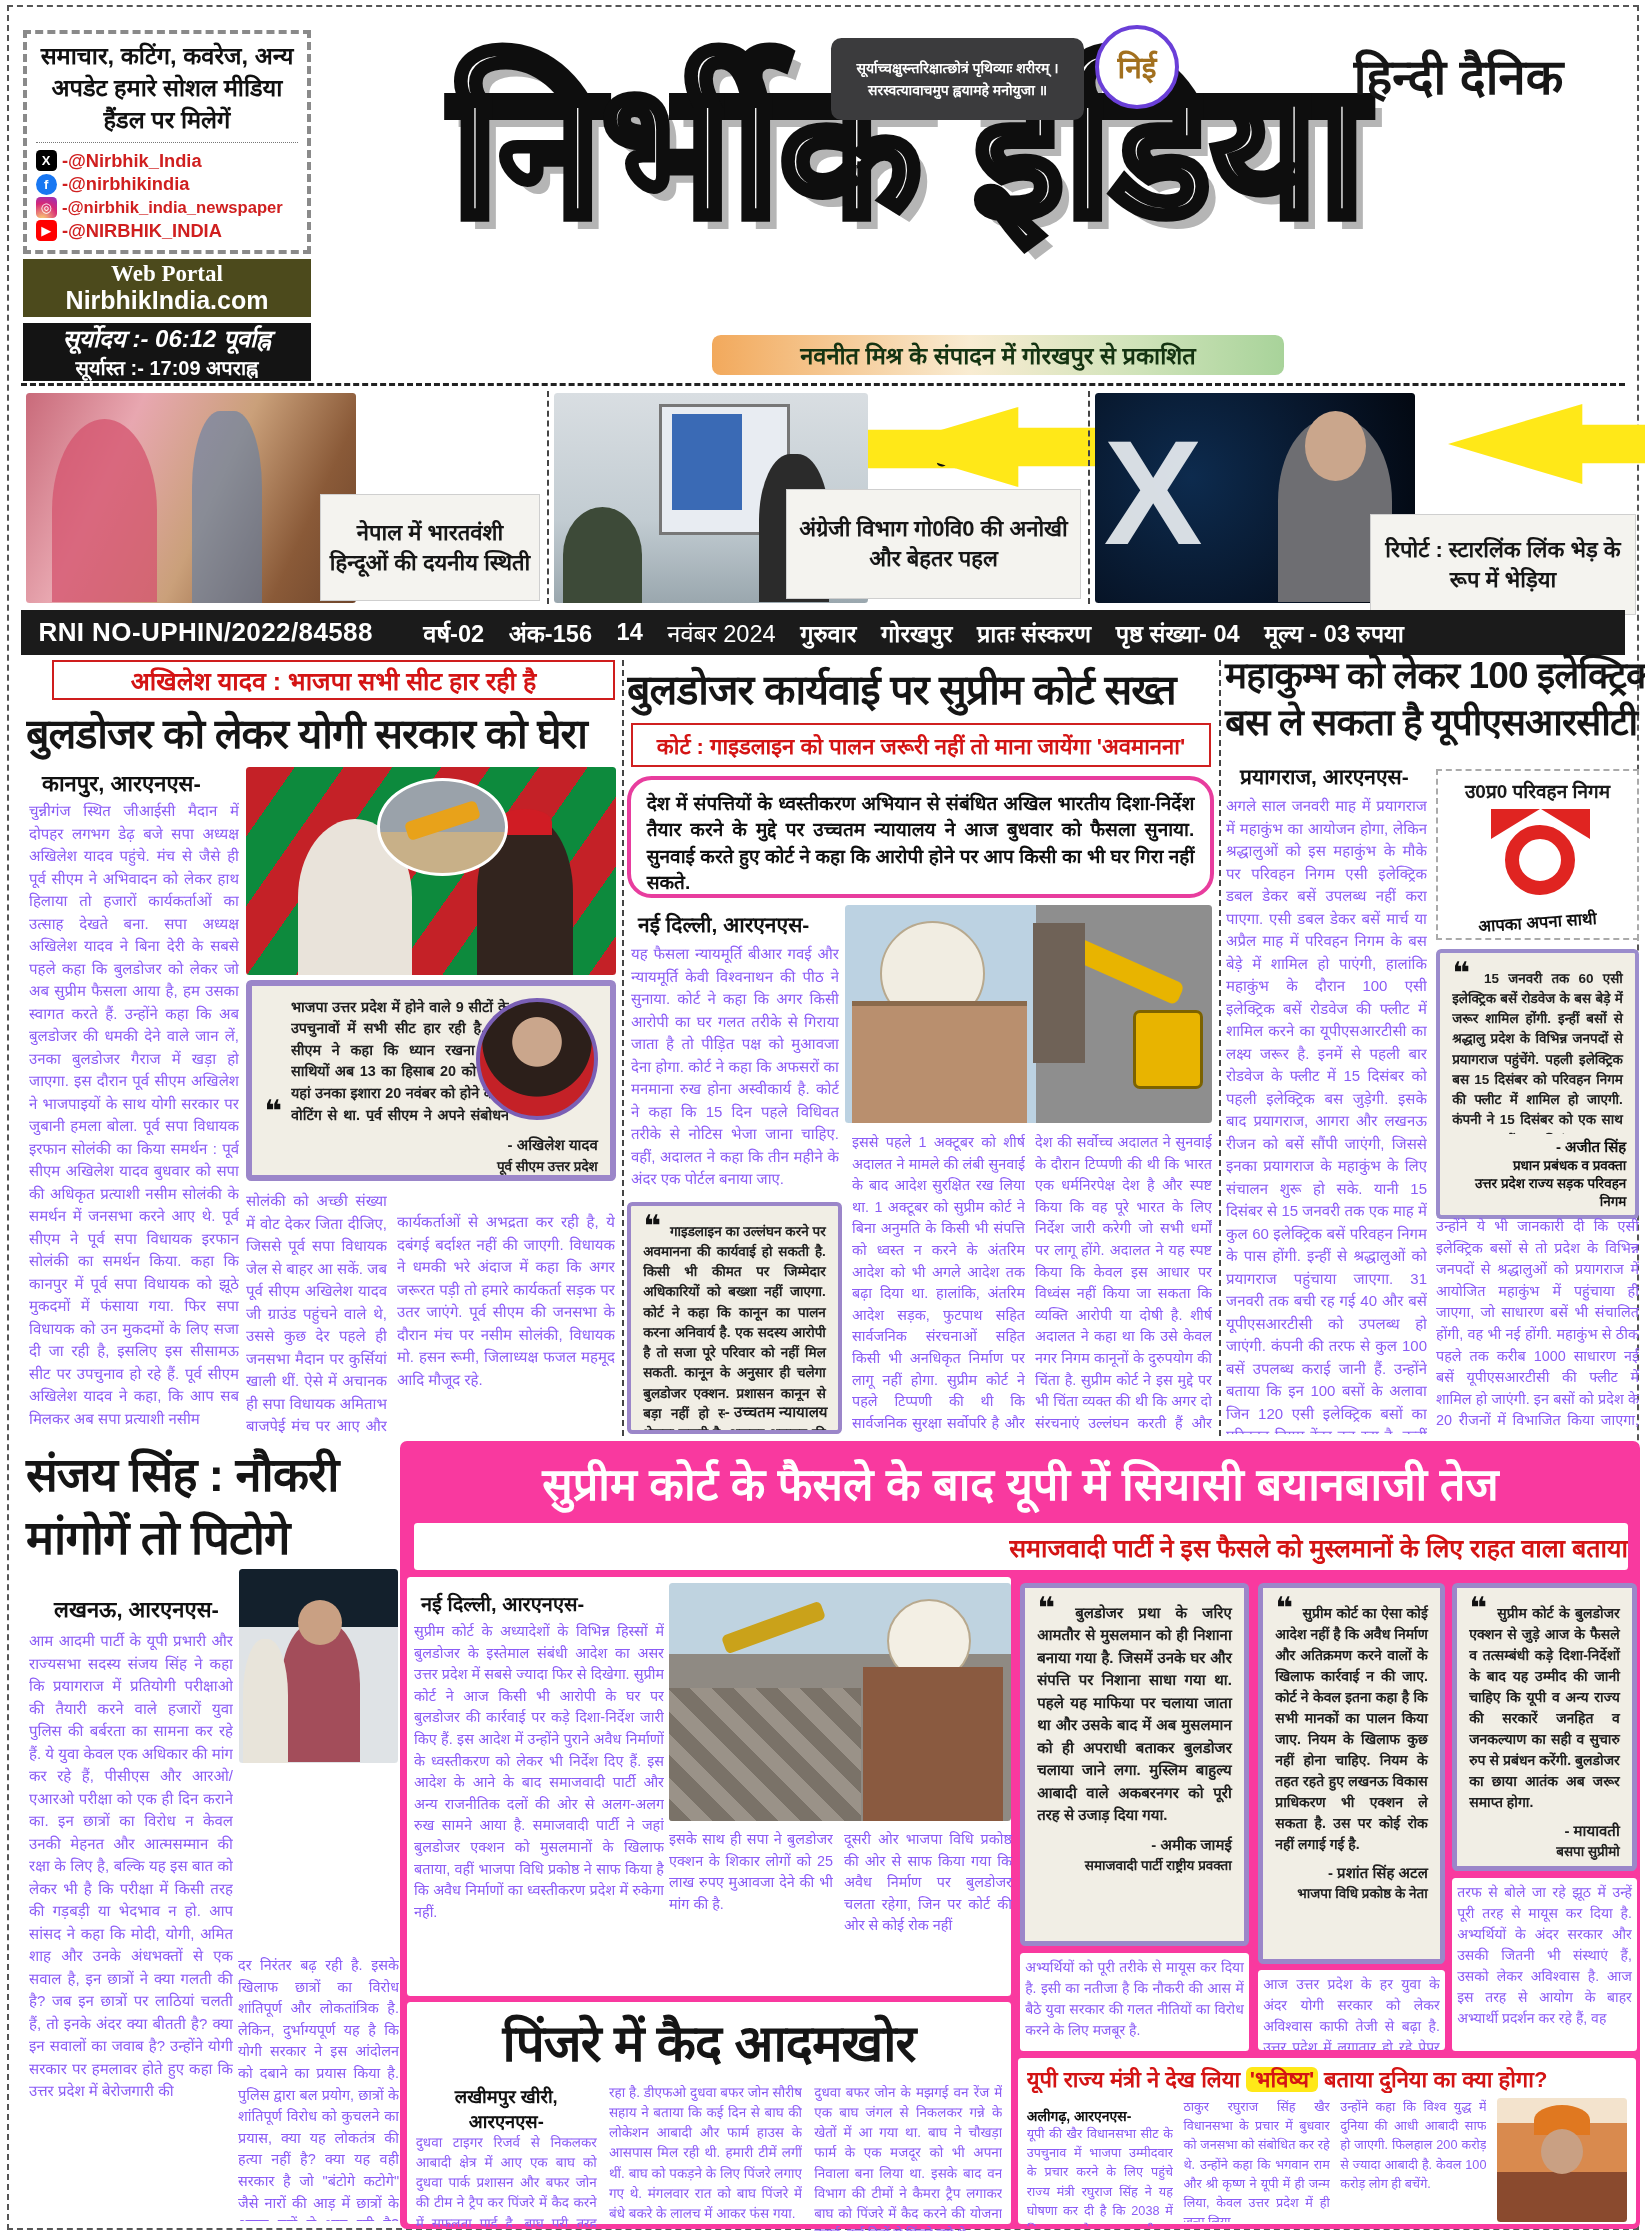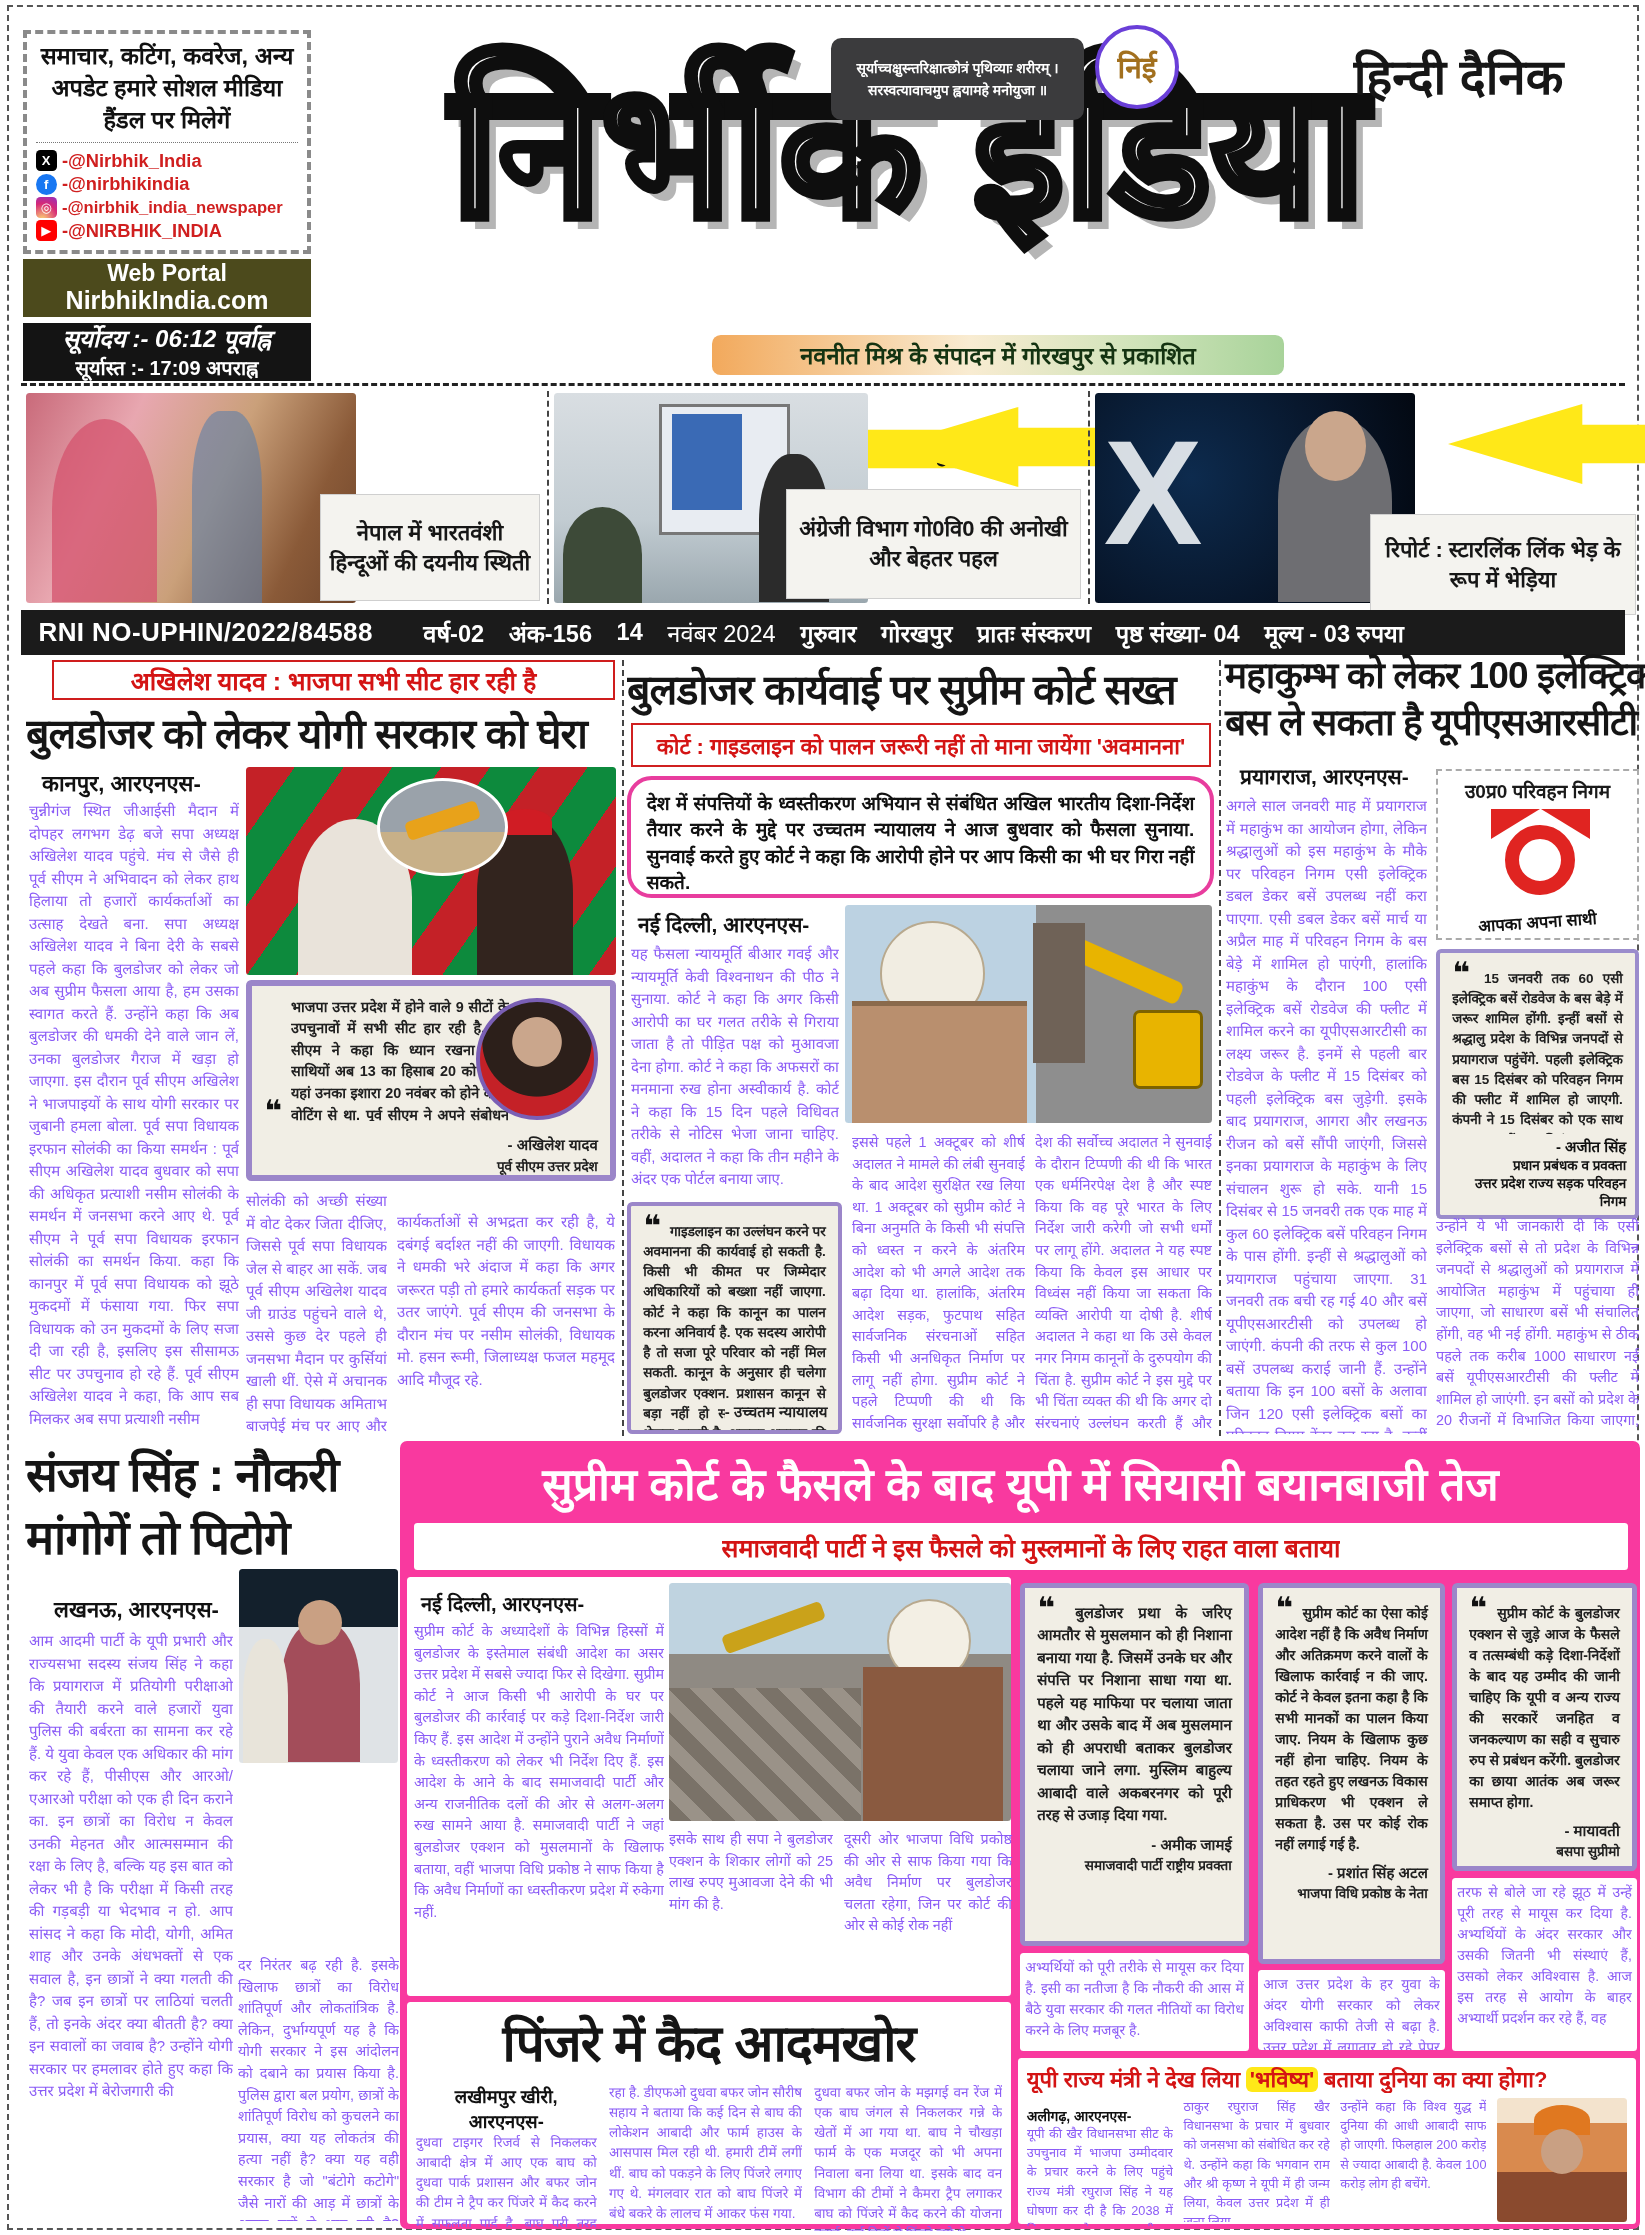--- a/index.html
+++ b/index.html
@@ -56,21 +56,21 @@
         <span>-@nirbhik_india_newspaper</span>
       </div>
       <div class="handle">
         <span class="sicon" style="background:#f00;">▶</span>
         <span>-@NIRBHIK_INDIA</span>
       </div>
     </div>
   </div>
 
   <div class="abs" style="left:23px;top:259px;width:288px;height:58px;background:#4c4a1c;color:#fff;display:flex;flex-direction:column;align-items:center;justify-content:center;font-weight:900;">
-    <div style="font-size:23px;line-height:1.1;">Web Portal</div>
+    <div style="font-size:23px;line-height:1.1;font-family:Liberation Serif, serif;">Web Portal</div>
     <div style="font-size:25px;line-height:1.15;">NirbhikIndia.com</div>
   </div>
 
   <div class="abs" style="left:23px;top:323px;width:288px;height:58px;background:#141414;color:#fff;display:flex;flex-direction:column;align-items:center;justify-content:center;font-weight:900;">
     <div style="font-size:24px;line-height:1.3;font-style:italic;">सूर्योदय :- 06:12 पूर्वाह्न</div>
     <div style="font-size:20px;line-height:1.3;">सूर्यास्त :- 17:09 अपराह्न</div>
   </div>
 
   <div class="abs mast" style="left:297px;top:45px;width:1223px;font-size:185px;line-height:1.15;z-index:1;">निर्भीक इंडिया</div>
 
@@ -242,21 +242,21 @@
     <div class="abs" style="left:3.5px;top:70px;width:45px;height:124px;border-radius:45% 45% 0 0;background:#e8e4da;"></div>
   </div>
 
 
   <div class="abs txt" style="left:238px;top:1955px;width:161px;height:266px;font-size:14.4px;">दर निरंतर बढ़ रही है. इसके खिलाफ छात्रों का विरोध शांतिपूर्ण और लोकतांत्रिक है. लेकिन, दुर्भाग्यपूर्ण यह है कि योगी सरकार ने इस आंदोलन को दबाने का प्रयास किया है. पुलिस द्वारा बल प्रयोग, छात्रों के शांतिपूर्ण विरोध को कुचलने का प्रयास, क्या यह लोकतंत्र की हत्या नहीं है? क्या यह वही सरकार है जो "बंटोगे कटोगे" जैसे नारों की आड़ में छात्रों के असल मुद्दों से भाग रही है? उन्होंने कहा कि क्या यूपी में सरकार का नया नारा यही है कि "नौकरी मांगोगें तो पिटोगे"?</div>
 
   <div class="abs pinkwrap" style="left:400px;top:1441px;width:1240px;height:788px;"></div>
 
   <div class="abs" style="left:404px;top:1452px;width:1233px;text-align:center;color:#fff;font-weight:900;font-size:45px;white-space:nowrap;overflow:hidden;z-index:2;">सुप्रीम कोर्ट के फैसले के बाद यूपी में सियासी बयानबाजी तेज</div>
 
-  <div class="abs whitebox" style="left:414px;top:1523px;width:1214px;height:47px;display:flex;align-items:center;justify-content:center;z-index:2;padding-left:20px;">
+  <div class="abs whitebox" style="left:414px;top:1523px;width:1214px;height:47px;display:flex;align-items:center;justify-content:flex-end;z-index:2;padding-left:20px;">
     <span style="color:#d41414;font-weight:900;font-size:25px;white-space:nowrap;overflow:hidden;">समाजवादी पार्टी ने इस फैसले को मुस्लमानों के लिए राहत वाला बताया</span>
   </div>
 
   <div class="abs whitebox" style="left:407px;top:1577px;width:604px;height:419px;z-index:1;"></div>
 
   <div class="abs dateline" style="left:421px;top:1590px;font-size:20px;z-index:2;">नई दिल्ली, आरएनएस-</div>
   <div class="abs txt" style="left:414px;top:1621px;width:250px;height:370px;font-size:14.4px;z-index:2;">सुप्रीम कोर्ट के अध्यादेशों के विभिन्न हिस्सों में बुलडोजर के इस्तेमाल संबंधी आदेश का असर उत्तर प्रदेश में सबसे ज्यादा फिर से दिखेगा. सुप्रीम कोर्ट ने आज किसी भी आरोपी के घर पर बुलडोजर की कार्रवाई पर कड़े दिशा-निर्देश जारी किए हैं. इस आदेश में उन्होंने पुराने अवैध निर्माणों के ध्वस्तीकरण को लेकर भी निर्देश दिए हैं. इस आदेश के आने के बाद समाजवादी पार्टी और अन्य राजनीतिक दलों की ओर से अलग-अलग रुख सामने आया है. समाजवादी पार्टी ने जहां बुलडोजर एक्शन को मुसलमानों के खिलाफ बताया, वहीं भाजपा विधि प्रकोष्ठ ने साफ किया है कि अवैध निर्माणों का ध्वस्तीकरण प्रदेश में रुकेगा नहीं.</div>
 
   <div class="abs photo" style="left:669px;top:1583px;width:342px;height:238px;background:linear-gradient(#bfd3e0 0 30%,#8f8a83 30% 100%);z-index:2;">
     <div class="abs" style="left:0;top:105px;width:192px;height:133px;background:repeating-linear-gradient(45deg,#7a7268 0 15.7px,#9a9288 15.7px 31px);"></div>

